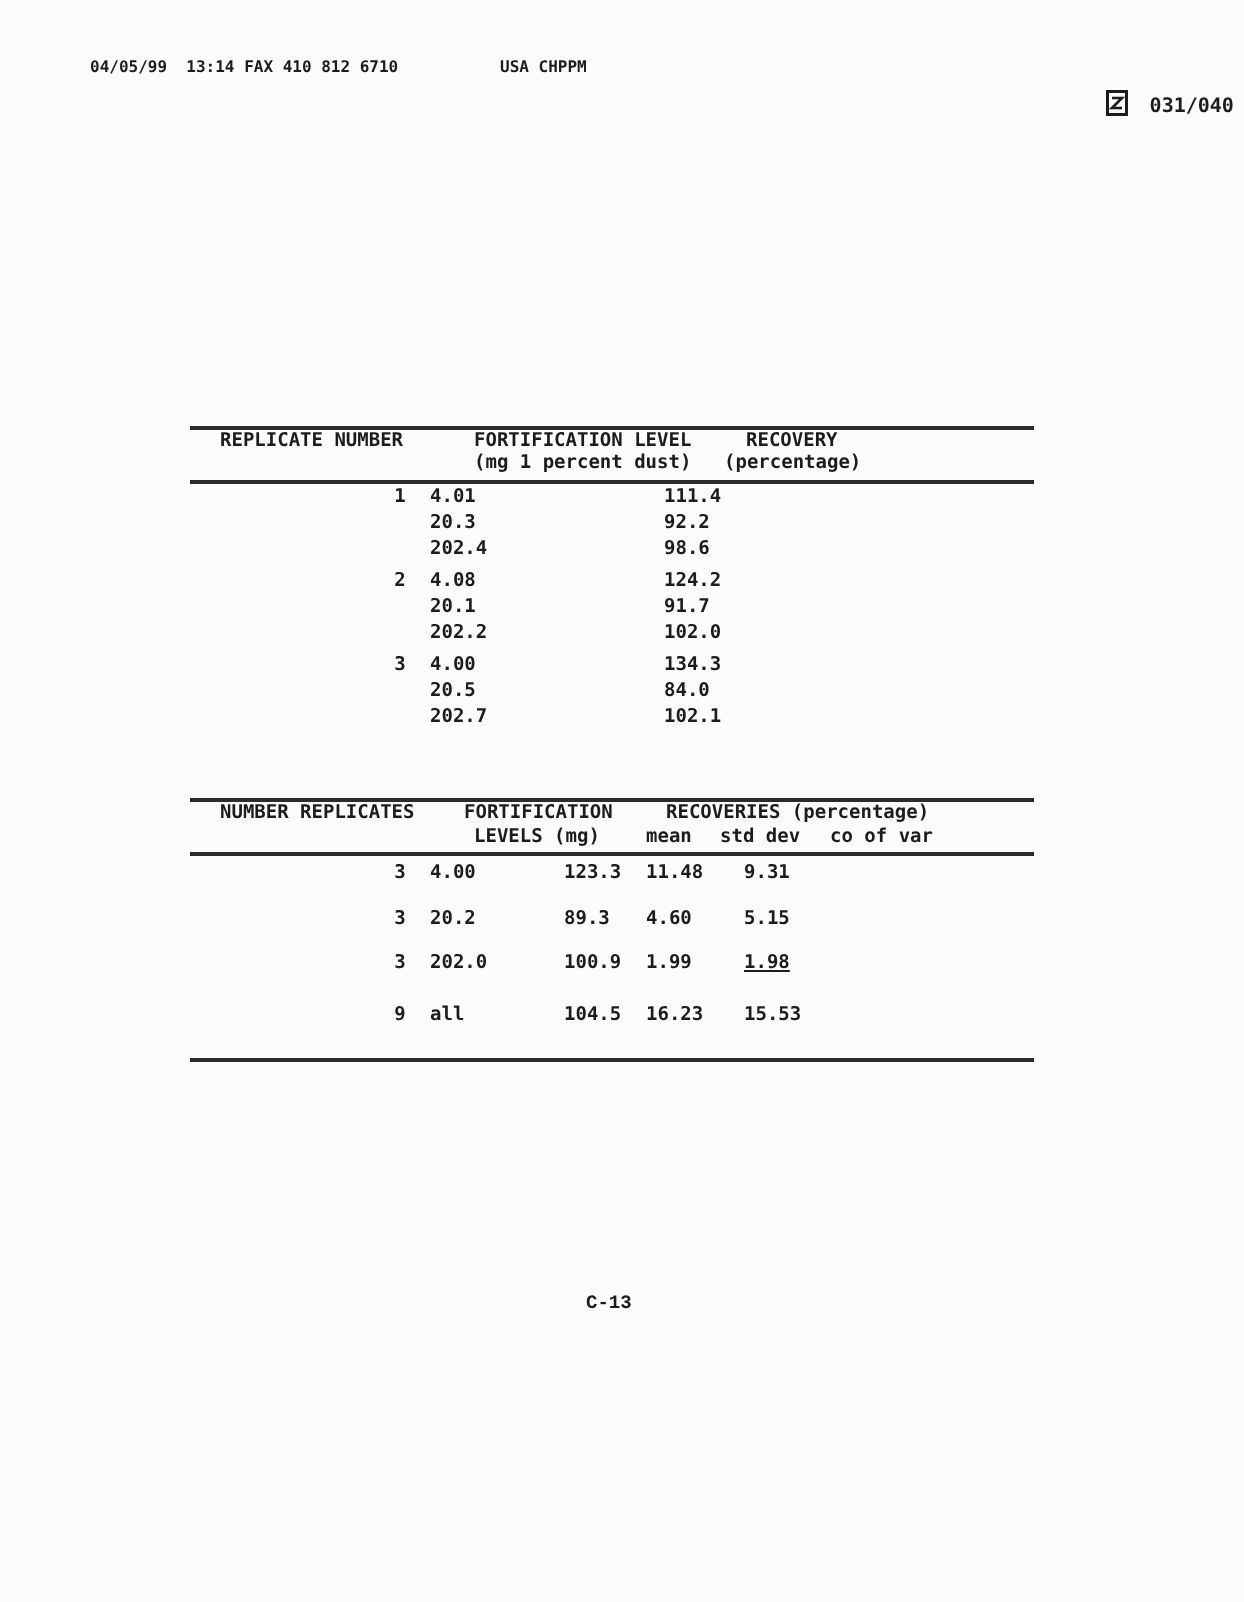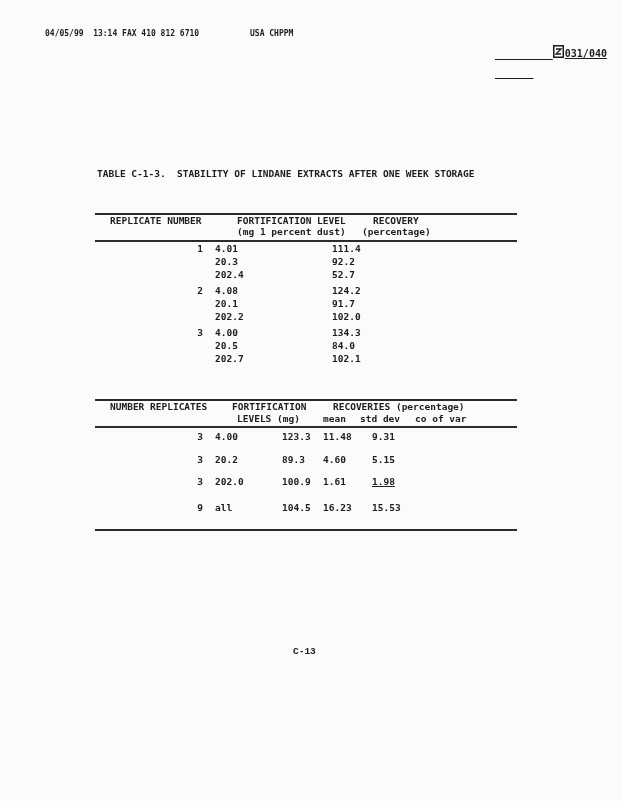--- a/index.html
+++ b/index.html
@@ -19,60 +19,59 @@
     overflow:hidden;
   }
   .t{position:absolute;white-space:pre;line-height:1.15;}
   .sz8{font-size:8px;}
   .sz95{font-size:9.5px;}
   .sz10{font-size:10px;}
   .rule{position:absolute;height:2px;background:#2b2b2b;}
   .cell{position:absolute;white-space:pre;font-size:9.5px;line-height:1.15;}
   .r{width:65px;}
   .c{text-align:center;width:20px;}
-  .fax-right{display:flex;align-items:center;gap:1px;text-decoration:underline;}
+  .fax-right{display:flex;align-items:center;gap:11px;}
   .icon{display:inline-block;}
 </style>
 </head>
 <body>
 
 <div class="page">
 
   <div class="t sz8" style="left:45px;top:29px;">04/05/99  13:14 FAX 410 812 6710</div>
   <div class="t sz8" style="left:232px;top:29px;padding-left:18px;">USA CHPPM</div>
   <div class="t fax-right" style="left:495px;top:26px;">
     <span class="icon">
       <svg width="11" height="13" viewBox="0 0 11 13">
         <rect x="0.75" y="0.75" width="9.5" height="11.5" fill="none" stroke="#1c1c1c" stroke-width="1.5"></rect>
         <path d="M3 4 H8 L3 9 H8" stroke="#1c1c1c" stroke-width="1.3" fill="none"></path>
       </svg>
     </span>
     <span class="sz10">031/040</span>
   </div>
 
 
-  <div class="t sz95" style="left:97px;top:169px;">TABLE C-1-3.  STABILITY OF LINDANE EXTRACTS AFTER ONE WEEK STORAGE</div>
 
   <div class="rule" style="left:95px;top:213px;width:422px;"></div>
 
   <div class="cell" style="left:110px;top:216px;">REPLICATE NUMBER</div>
   <div class="cell" style="left:237px;top:216px;">FORTIFICATION LEVEL</div>
   <div class="cell" style="left:373px;top:216px;">RECOVERY</div>
   <div class="cell" style="left:237px;top:227px;">(mg 1 percent dust)</div>
   <div class="cell" style="left:362px;top:227px;">(percentage)</div>
 
   <div class="rule" style="left:95px;top:240px;width:422px;"></div>
 
   <div class="cell c" style="left:190px;top:244px;">1</div>
   <div class="cell r" style="left:215px;top:244px;">4.01</div>
   <div class="cell r" style="left:332px;top:244px;">111.4</div>
   <div class="cell r" style="left:215px;top:257px;">20.3</div>
   <div class="cell r" style="left:332px;top:257px;">92.2</div>
   <div class="cell r" style="left:215px;top:270px;">202.4</div>
-  <div class="cell r" style="left:332px;top:270px;">52.7</div>
+  <div class="cell r" style="left:332px;top:270px;">98.6</div>
 
   <div class="cell c" style="left:190px;top:286px;">2</div>
   <div class="cell r" style="left:215px;top:286px;">4.08</div>
   <div class="cell r" style="left:332px;top:286px;">124.2</div>
   <div class="cell r" style="left:215px;top:299px;">20.1</div>
   <div class="cell r" style="left:332px;top:299px;">91.7</div>
   <div class="cell r" style="left:215px;top:312px;">202.2</div>
   <div class="cell r" style="left:332px;top:312px;">102.0</div>
 
   <div class="cell c" style="left:190px;top:328px;">3</div>
@@ -103,21 +102,21 @@
 
   <div class="cell c" style="left:190px;top:455px;">3</div>
   <div class="cell r" style="left:215px;top:455px;">20.2</div>
   <div class="cell r" style="left:282px;top:455px;">89.3</div>
   <div class="cell r" style="left:323px;top:455px;">4.60</div>
   <div class="cell r" style="left:372px;top:455px;">5.15</div>
 
   <div class="cell c" style="left:190px;top:477px;">3</div>
   <div class="cell r" style="left:215px;top:477px;">202.0</div>
   <div class="cell r" style="left:282px;top:477px;">100.9</div>
-  <div class="cell r" style="left:323px;top:477px;">1.61</div>
+  <div class="cell r" style="left:323px;top:477px;">1.99</div>
   <div class="cell r" style="left:372px;top:477px;text-decoration:underline;">1.98</div>
 
   <div class="cell c" style="left:190px;top:503px;">9</div>
   <div class="cell r" style="left:215px;top:503px;">all</div>
   <div class="cell r" style="left:282px;top:503px;">104.5</div>
   <div class="cell r" style="left:323px;top:503px;">16.23</div>
   <div class="cell r" style="left:372px;top:503px;">15.53</div>
 
   <div class="rule" style="left:95px;top:529px;width:422px;"></div>
 

